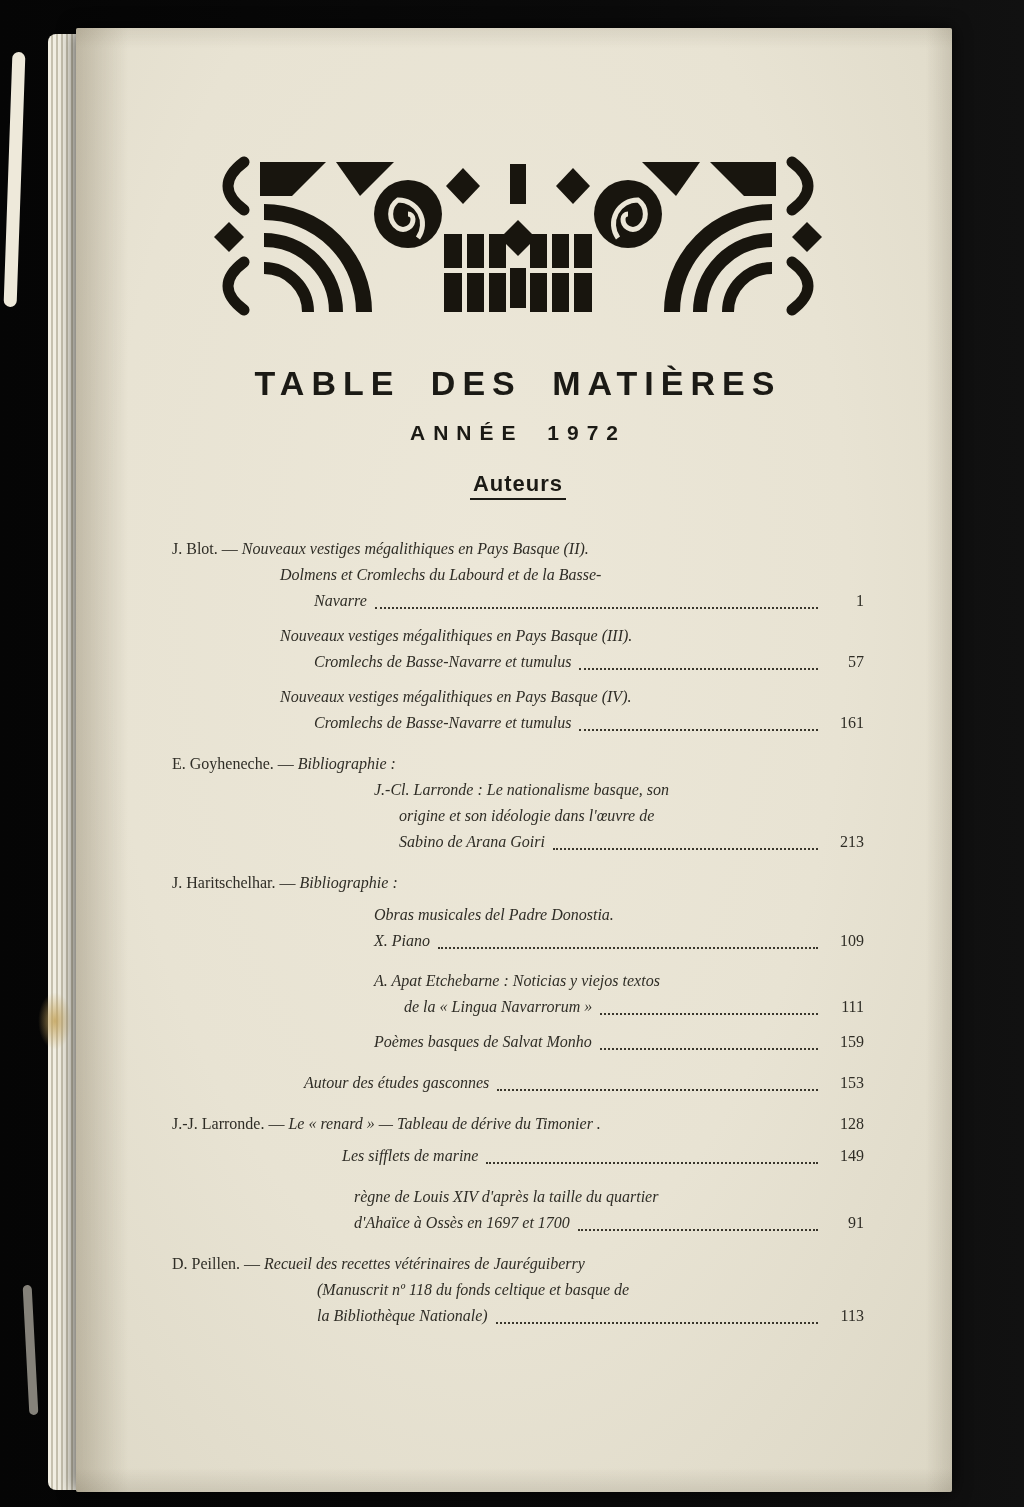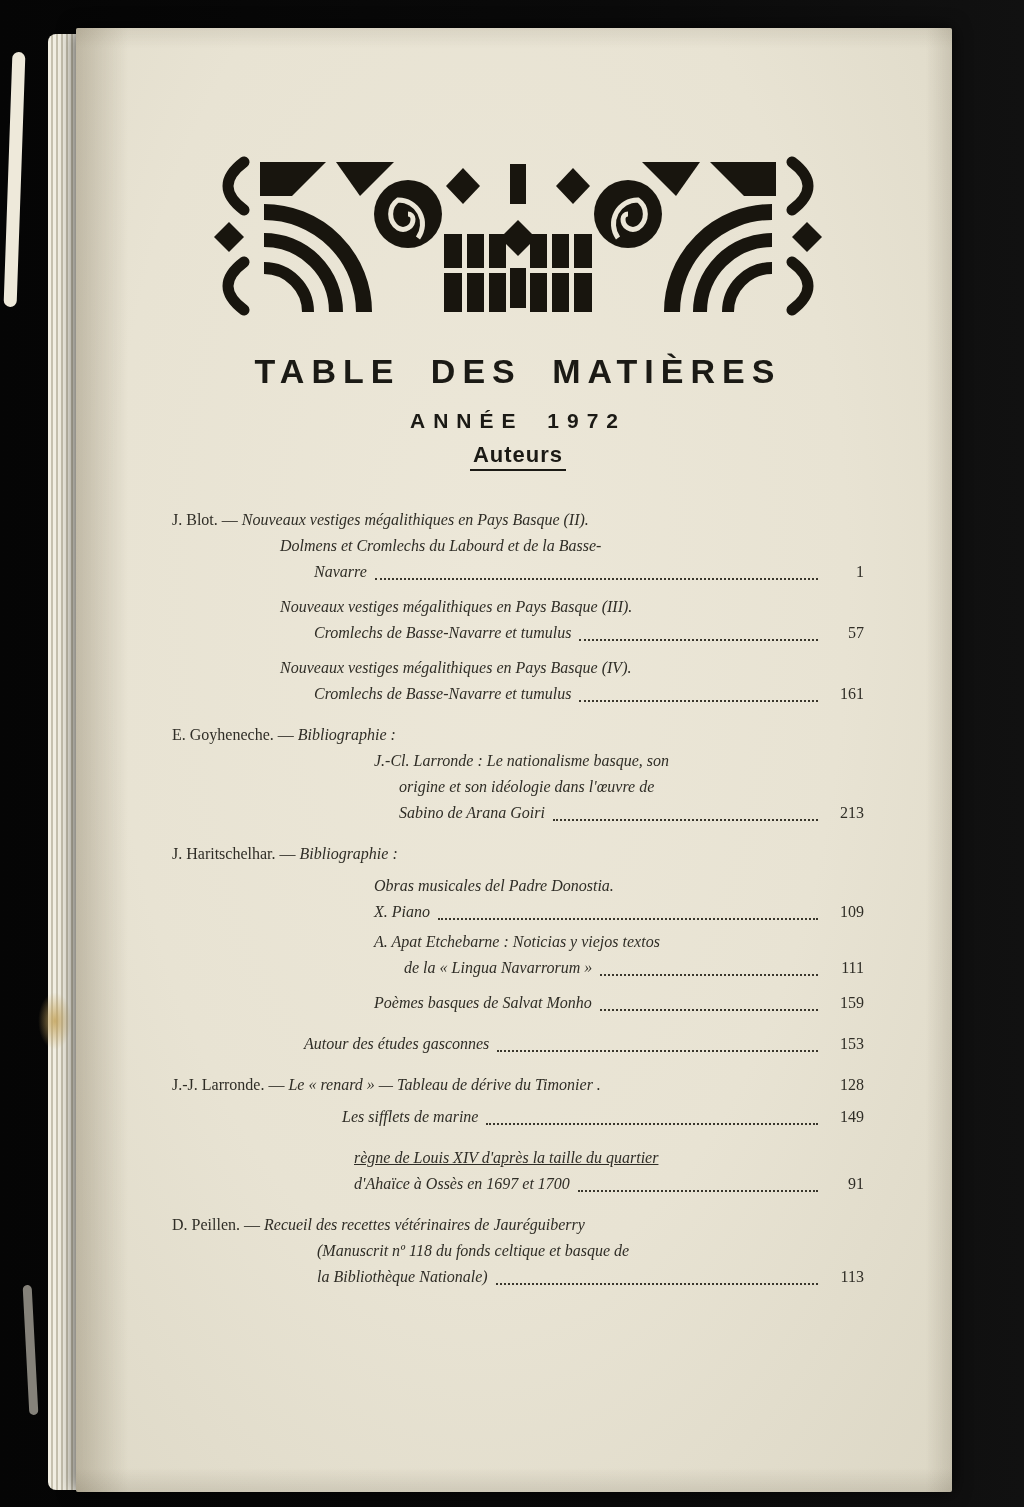--- a/index.html
+++ b/index.html
@@ -16,23 +16,23 @@
     box-shadow:0 0 18px rgba(0,0,0,.8);}
   .page::before{content:"";position:absolute;inset:0;pointer-events:none;border-radius:2px;
     background:
       linear-gradient(90deg,rgba(86,72,44,.26),rgba(86,72,44,0) 52px),
       linear-gradient(270deg,rgba(80,70,50,.16),rgba(80,70,50,0) 26px),
       linear-gradient(0deg,rgba(80,70,50,.14),rgba(80,70,50,0) 24px),
       linear-gradient(180deg,rgba(80,70,50,.10),rgba(80,70,50,0) 20px);}
   .content{position:relative;padding:128px 88px 0 96px;color:#2f2d26;}
   .ornament-wrap{width:620px;margin:0 auto;}
   .headings{text-align:center;color:#1b1a15;font-family:"Liberation Sans",sans-serif;}
-  .doc-title{margin-top:32px;font-size:34px;font-weight:700;letter-spacing:7px;word-spacing:14px;}
+  .doc-title{margin-top:44px;font-size:34px;font-weight:700;letter-spacing:7px;word-spacing:14px;}
   .doc-subtitle{margin-top:18px;font-size:21px;font-weight:700;letter-spacing:8px;word-spacing:10px;}
-  .section-wrap{margin-top:9px;text-align:center;}
+  .section-wrap{margin-top:26px;text-align:center;}
   .section-heading{display:inline-block;font-family:"Liberation Sans",sans-serif;font-size:22px;font-weight:700;
     letter-spacing:1px;border-bottom:2px solid #1b1a15;padding:0 3px 1px;}
   .toc{margin-top:36px;font-size:16px;line-height:26px;}
   .entry{margin-bottom:15px;}
   .row{position:relative;}
   .row.flex{display:flex;align-items:baseline;}
   .author{font-style:normal;white-space:pre;}
   .work{font-style:italic;}
   .lead{flex:1 1 auto;min-width:18px;margin:0 10px 5px 8px;align-self:flex-end;}
   .lead.dots{border-bottom:2px dotted #39362c;}
@@ -120,21 +120,21 @@
             </div>
           </div>
           <div class="entry">
             <div class="row" style="padding-left: 0px;"><span class="author">J. Haritschelhar. — </span><span class="work">Bibliographie :</span></div>
             <div class="row" style="padding-left: 202px; margin-top: 6px;"><span class="work">Obras musicales del Padre Donostia.</span></div>
             <div class="row flex" style="padding-left: 202px;">
               <span class="work">X. Piano</span>
               <span class="lead dots"></span>
               <span class="pg">109</span>
             </div>
-            <div class="row" style="padding-left: 202px; margin-top: 4px;"><span class="work">A. Apat Etchebarne : Noticias y viejos textos</span></div>
+            <div class="row" style="padding-left: 202px; margin-top: 14px;"><span class="work">A. Apat Etchebarne : Noticias y viejos textos</span></div>
             <div class="row flex" style="padding-left: 232px;">
               <span class="work">de la « Lingua Navarrorum »</span>
               <span class="lead dots"></span>
               <span class="pg">111</span>
             </div>
             <div class="row flex" style="padding-left: 202px; margin-top: 9px;">
               <span class="work">Poèmes basques de Salvat Monho</span>
               <span class="lead dots"></span>
               <span class="pg">159</span>
             </div>
@@ -153,21 +153,21 @@
               <span class="lead"></span>
               <span class="pg">128</span>
             </div>
             <div class="row flex" style="padding-left: 170px; margin-top: 6px;">
               <span class="work">Les sifflets de marine</span>
               <span class="lead dots"></span>
               <span class="pg">149</span>
             </div>
           </div>
           <div class="entry">
-            <div class="row" style="padding-left: 182px; text-decoration: underline;"><span class="work">règne de Louis XIV d'après la taille du quartier</span></div>
+            <div class="row" style="padding-left: 182px;"><span class="work">règne de Louis XIV d'après la taille du quartier</span></div>
             <div class="row flex" style="padding-left: 182px;">
               <span class="work">d'Ahaïce à Ossès en 1697 et 1700</span>
               <span class="lead dots"></span>
               <span class="pg">91</span>
             </div>
           </div>
           <div class="entry">
             <div class="row" style="padding-left: 0px;"><span class="author">D. Peillen. — </span><span class="work">Recueil des recettes vétérinaires de Jauréguiberry</span></div>
             <div class="row" style="padding-left: 145px;"><span class="work">(Manuscrit nº 118 du fonds celtique et basque de</span></div>
             <div class="row flex" style="padding-left: 145px;">

